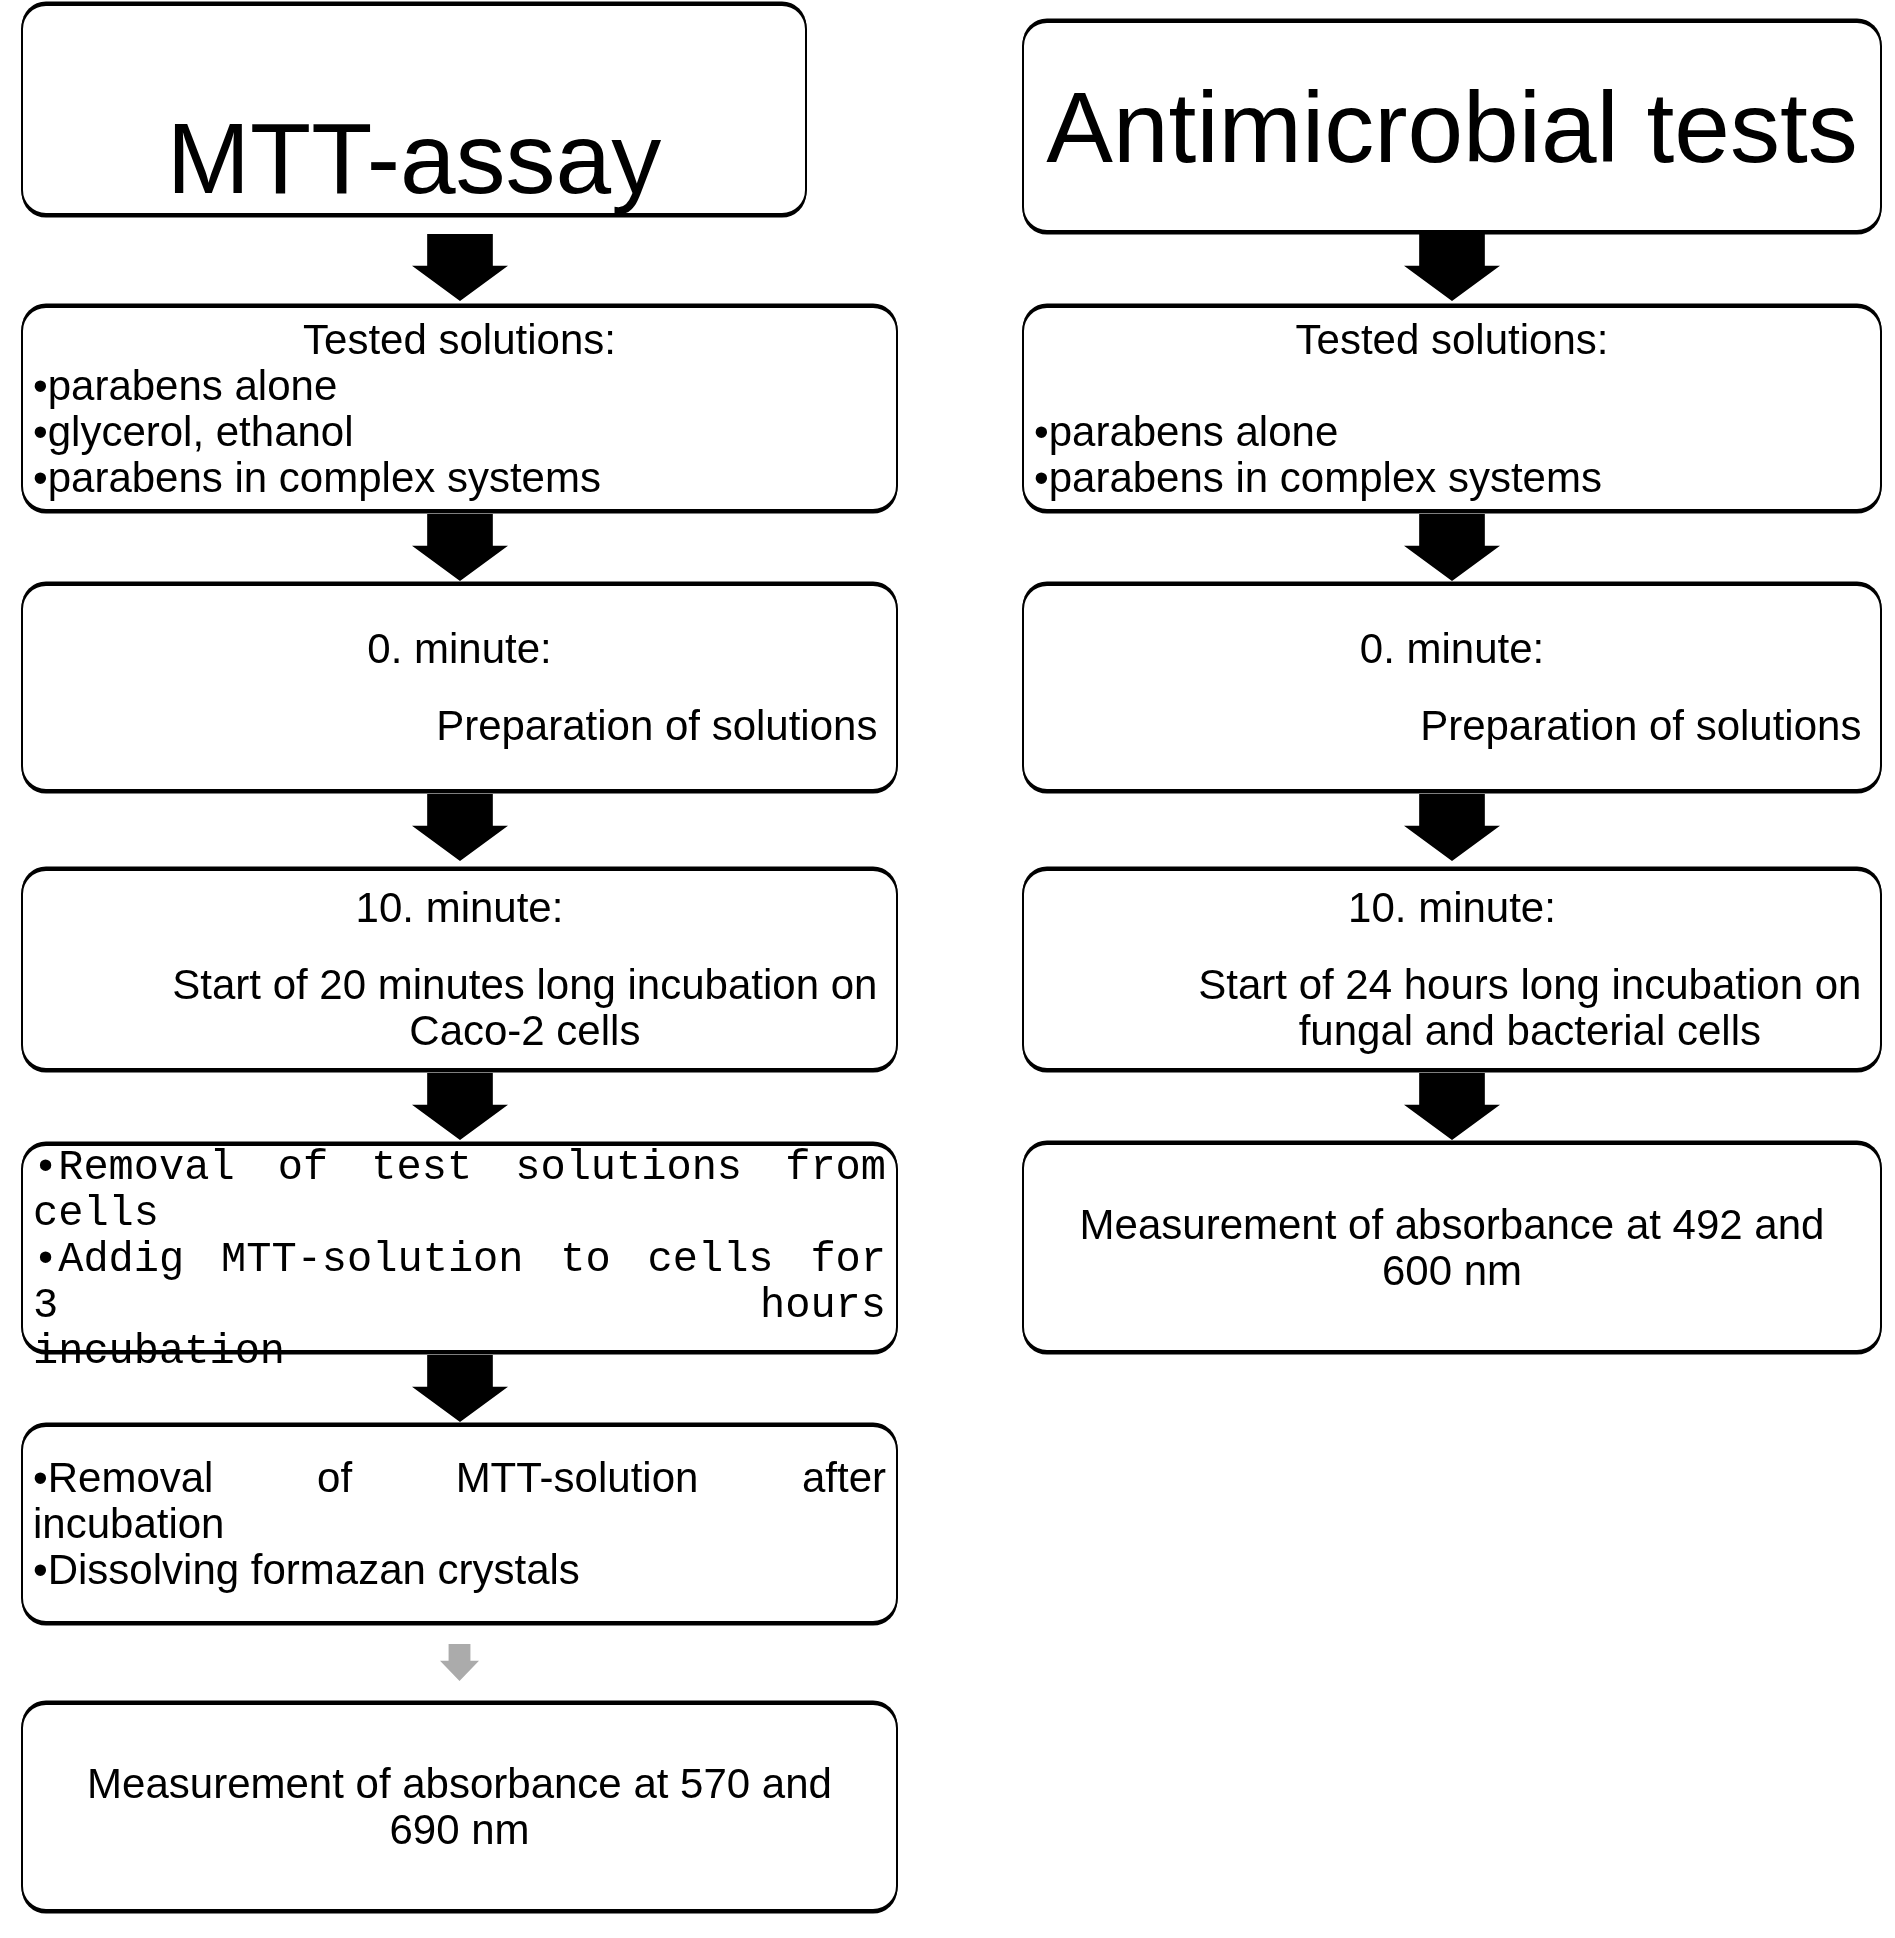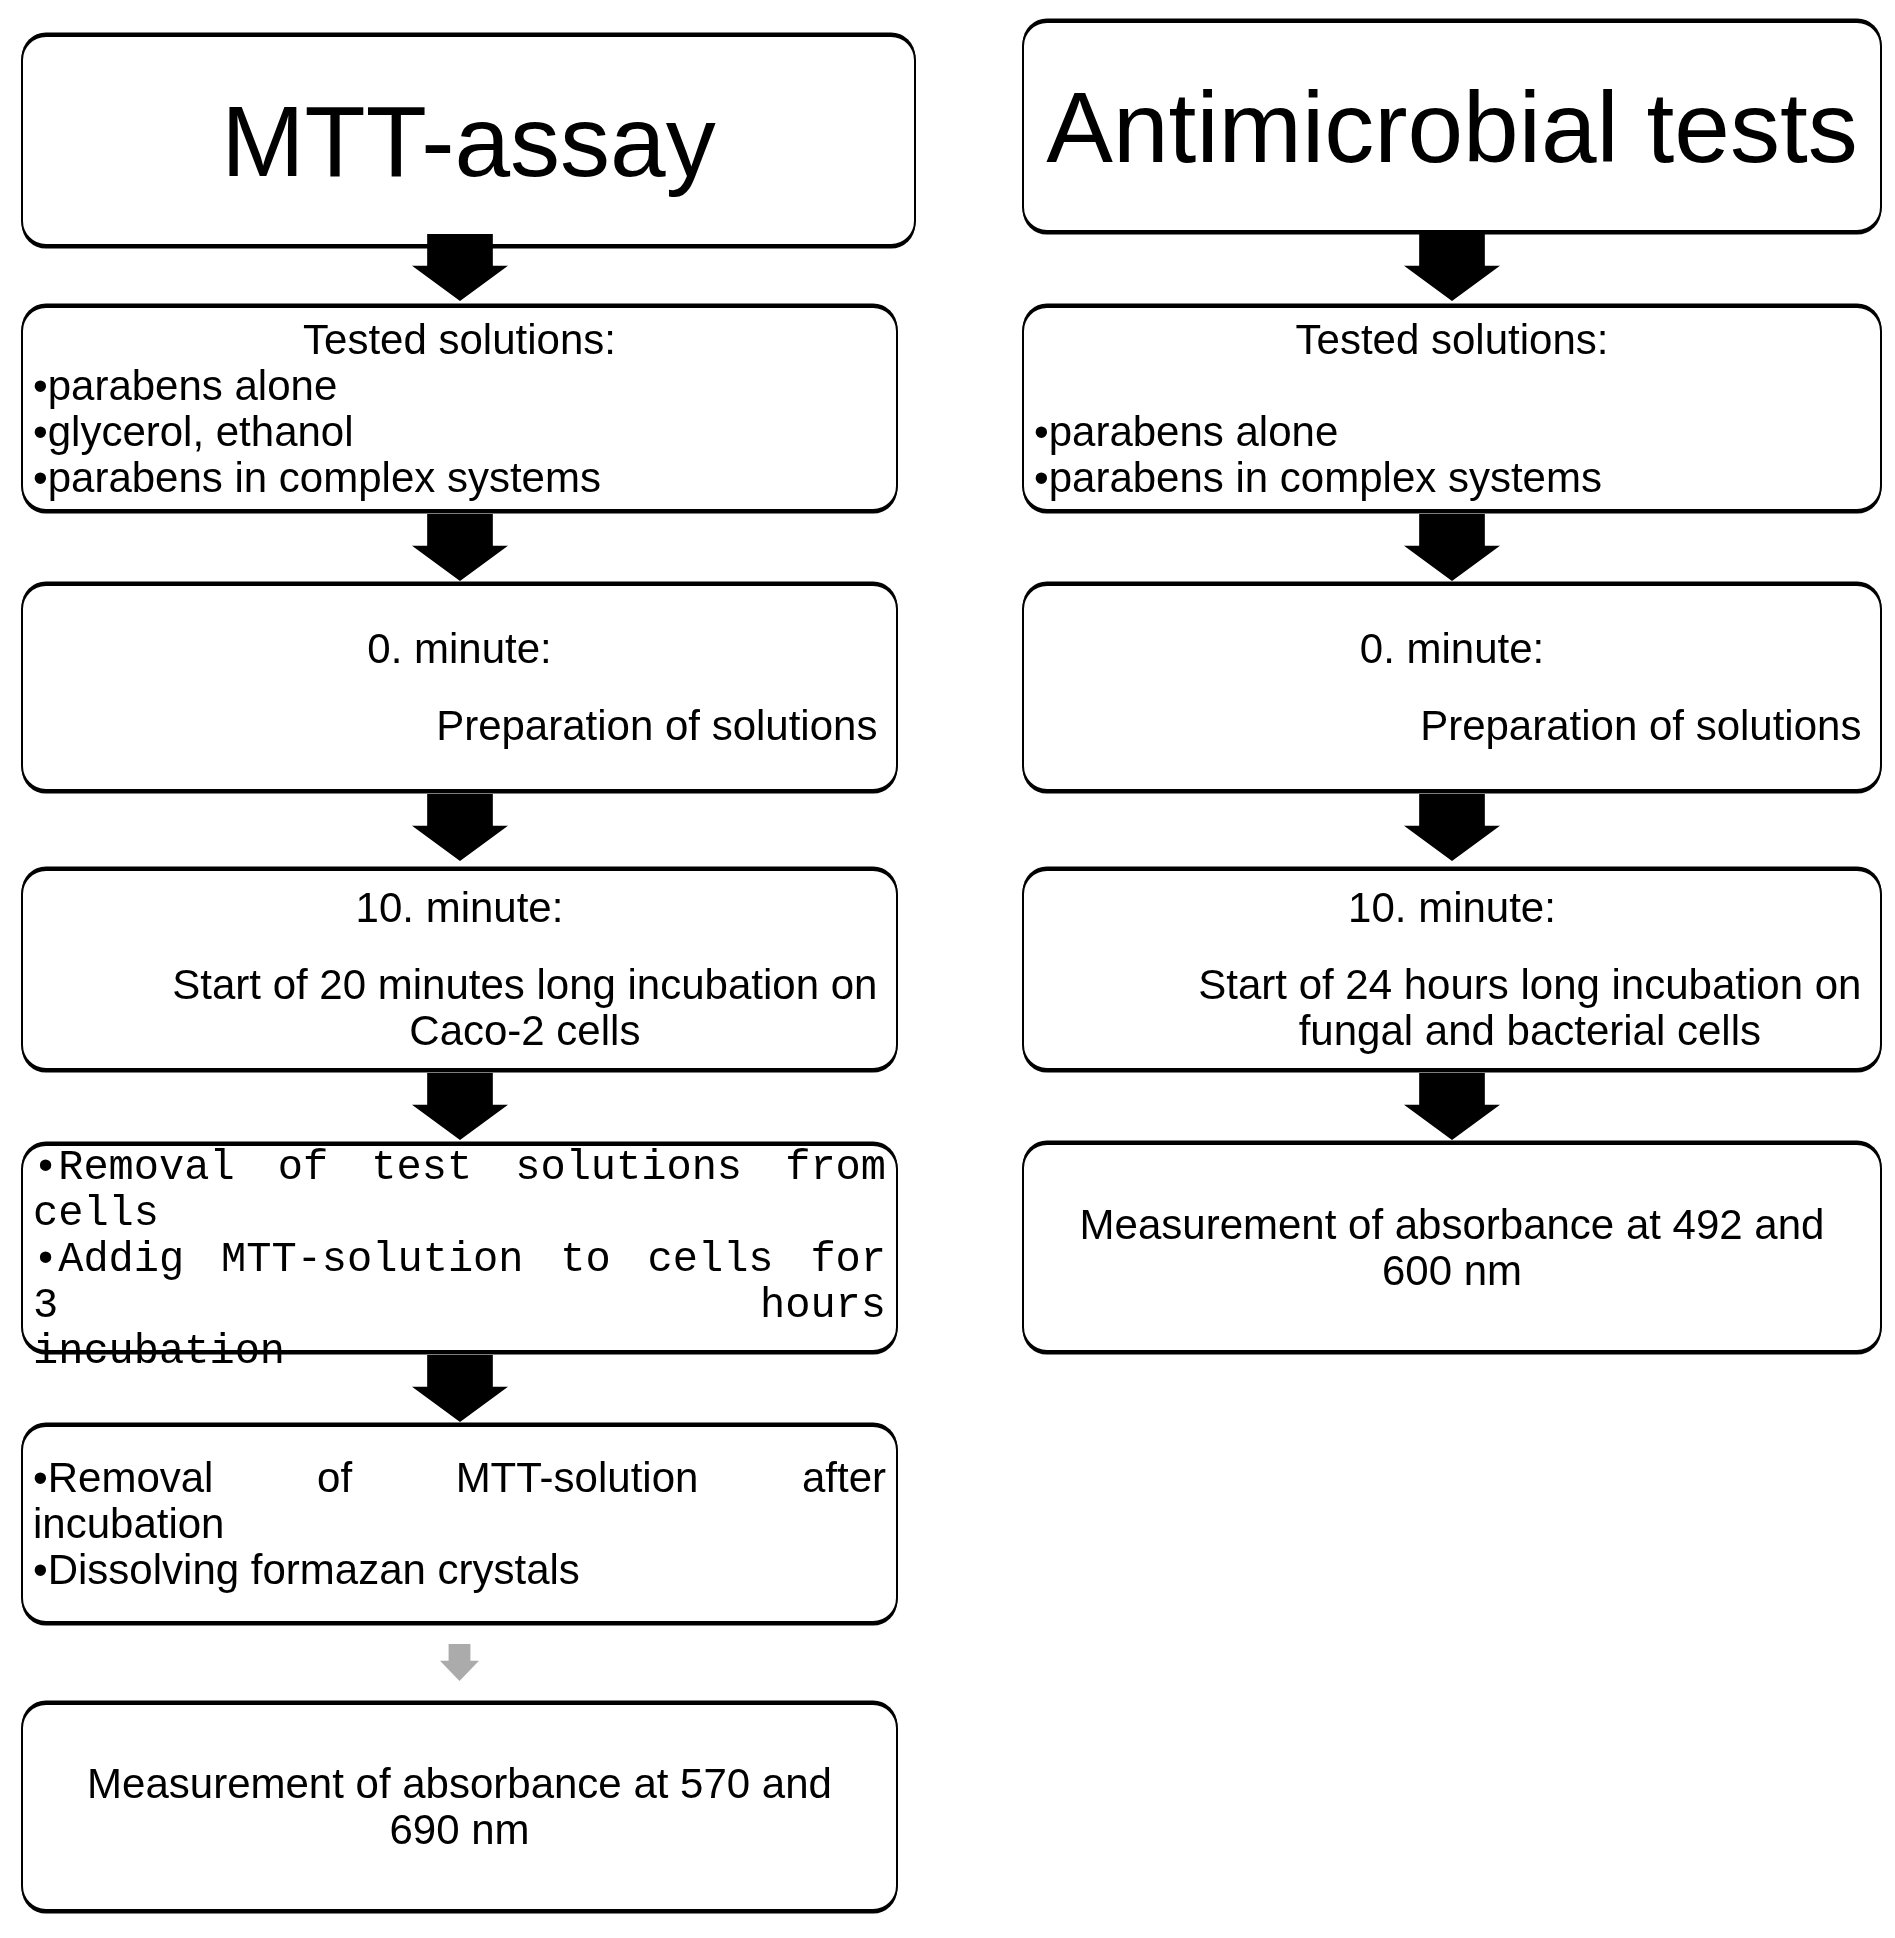--- a/index.html
+++ b/index.html
@@ -64,21 +64,21 @@
     height: 37px;
     background: #ababab;
     clip-path: polygon(22% 0, 78% 0, 78% 45%, 100% 45%, 50% 100%, 0 45%, 22% 45%);
   }
 </style>
 </head>
 <body>
 
 <div class="canvas">
 
-  <div class="box title-box" style="left:21px; top:35px; width:895px; height:211px;">
+  <div class="box title-box" style="left:21px; top:4px; width:786px; height:211px;justify-content:flex-end;">
     <div class="title-text">MTT-assay</div>
   </div>
 
   <div class="arrow-down" style="left:412px; top:234px;"></div>
 
   <div class="box bullet-box" style="left:21px; top:306px; width:877px; height:205px;">
     <div class="line centered">Tested solutions:</div>
     <div class="line">•parabens alone</div>
     <div class="line">•glycerol, ethanol</div>
     <div class="line">•parabens in complex systems</div>

